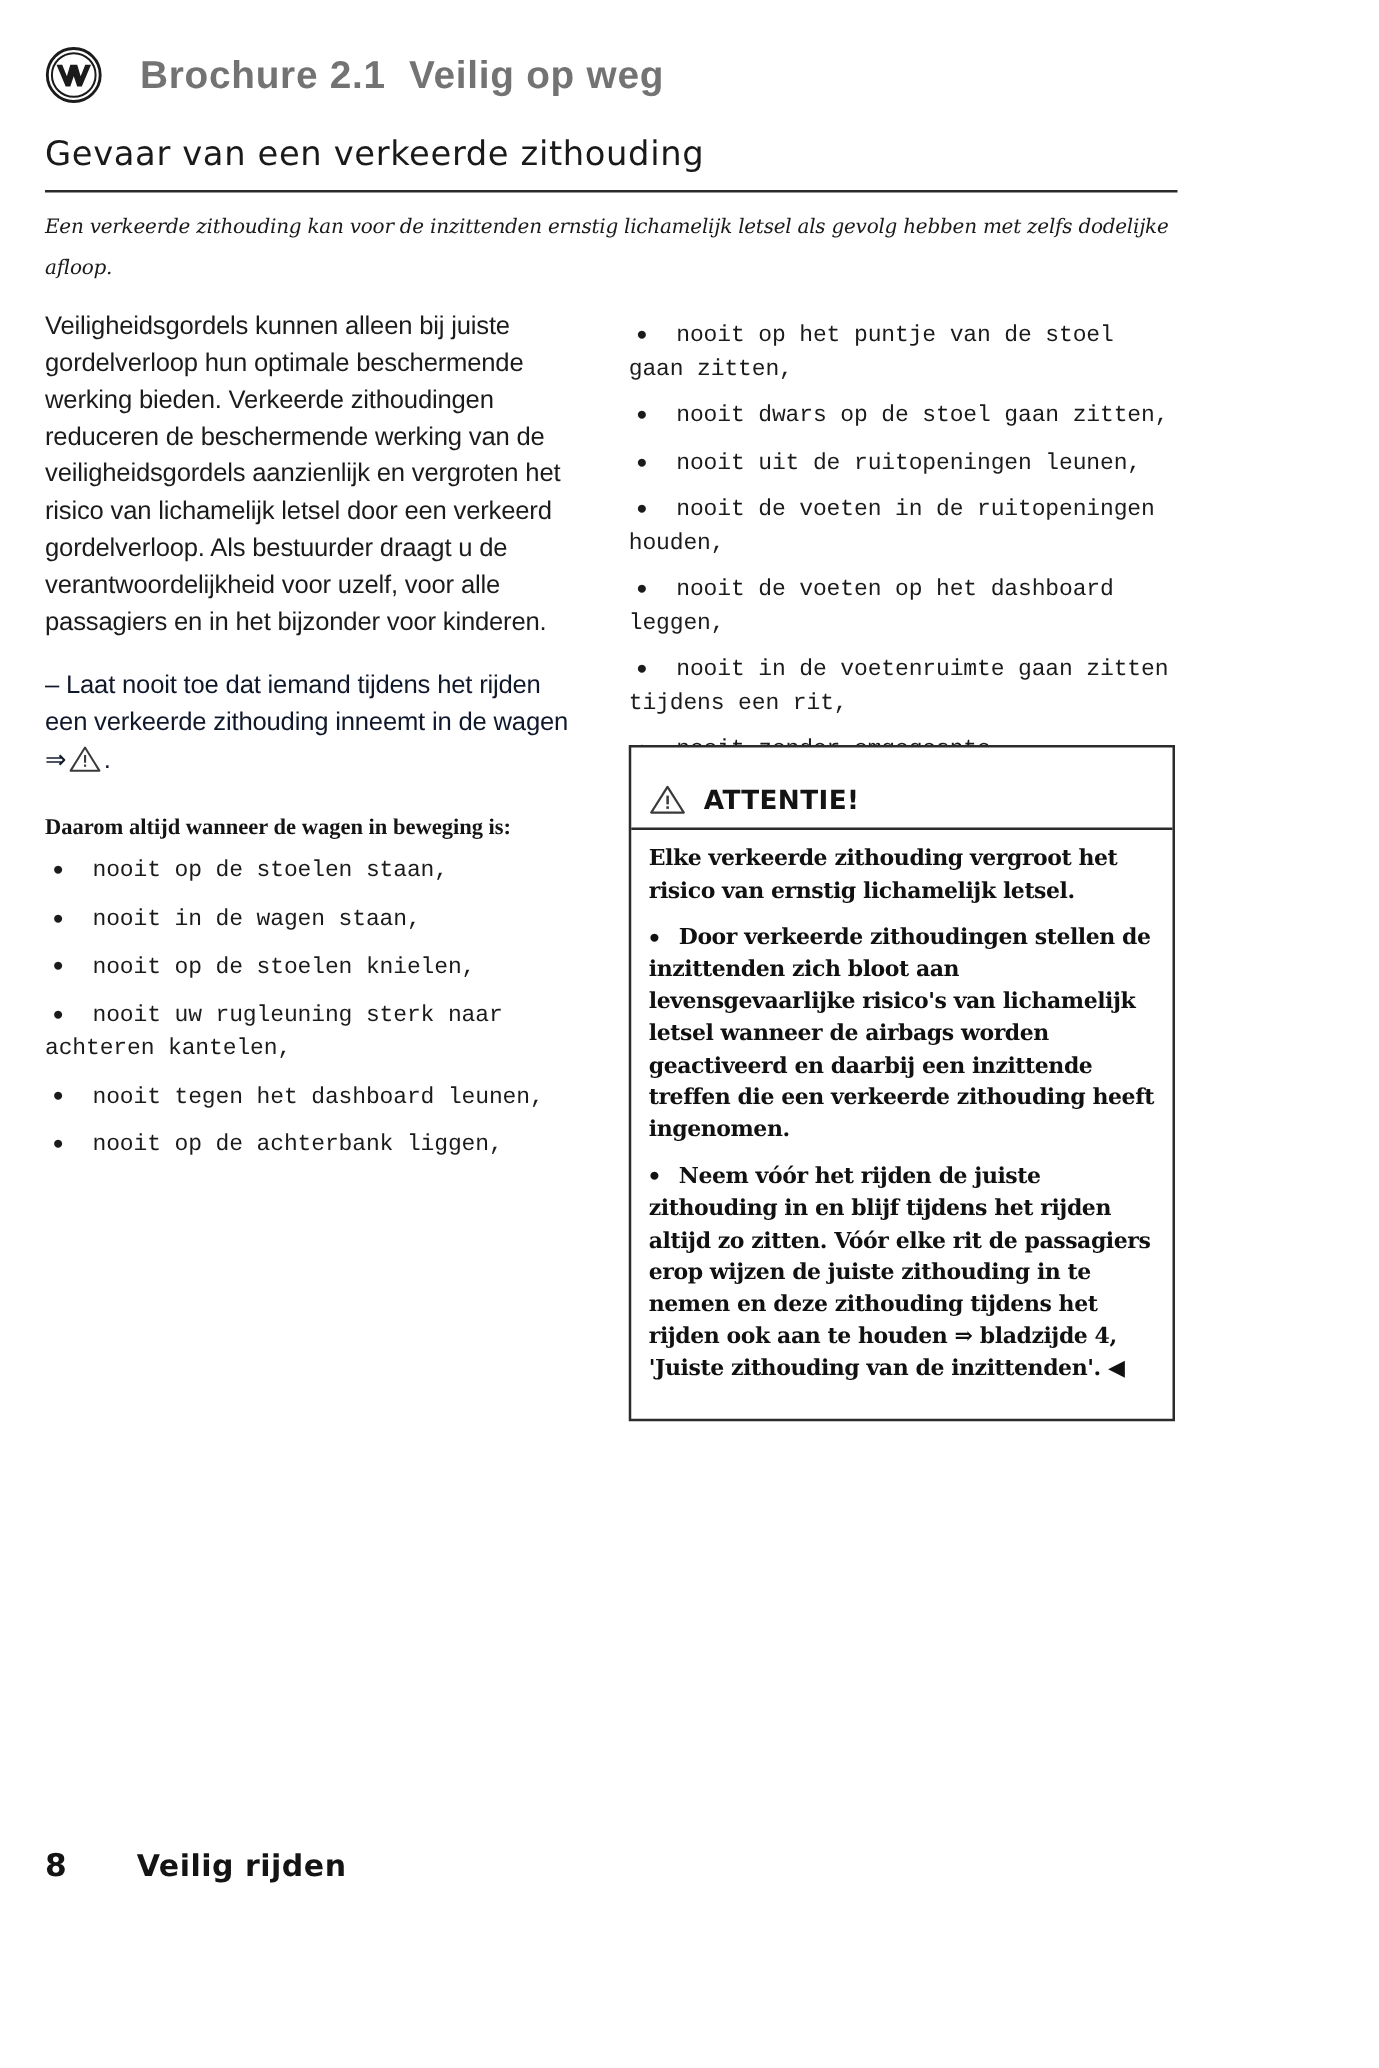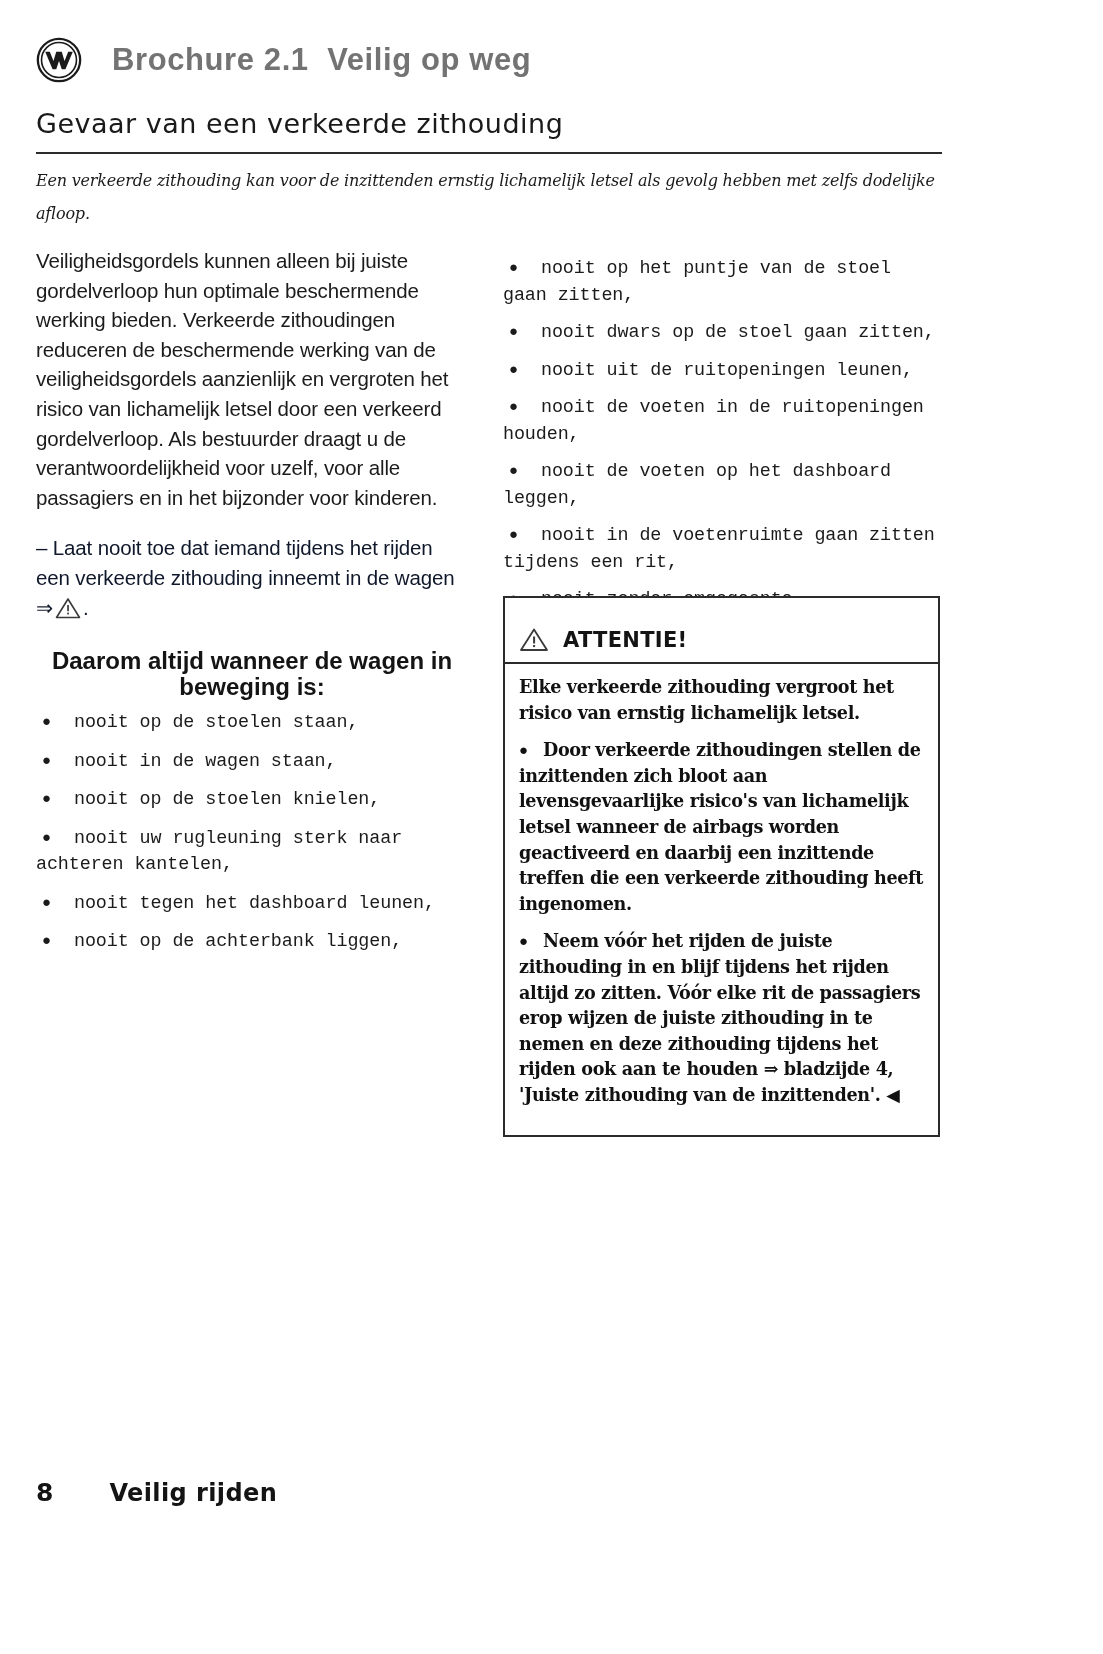--- a/index.html
+++ b/index.html
@@ -115,28 +115,27 @@
   }
   .p-small {
     font-family: "Liberation Sans", sans-serif;
     font-size: 18px;
     line-height: 26.4px;
     color: #1b1b1b;
     margin: 26px 0 0 0;
     letter-spacing: -0.1px;
   }
   .sub-bold {
-    font-family: Liberation Sans, sans-serif;
-    font-size: 24px;
+    font-family: Liberation Serif, serif;
+    font-size: 18px;
     font-weight: 600;
     line-height: 26px;
     color: #141414;
     margin: 26px 0 0 0;
     letter-spacing: 0px;
-    text-align: center;
   }
 
   ul.bullets {
     list-style: none;
     margin: 10px 0 0 0;
     padding: 0;
   }
   ul.bullets li {
     font-family: Liberation Mono, monospace;
     font-size: 18.4px;

